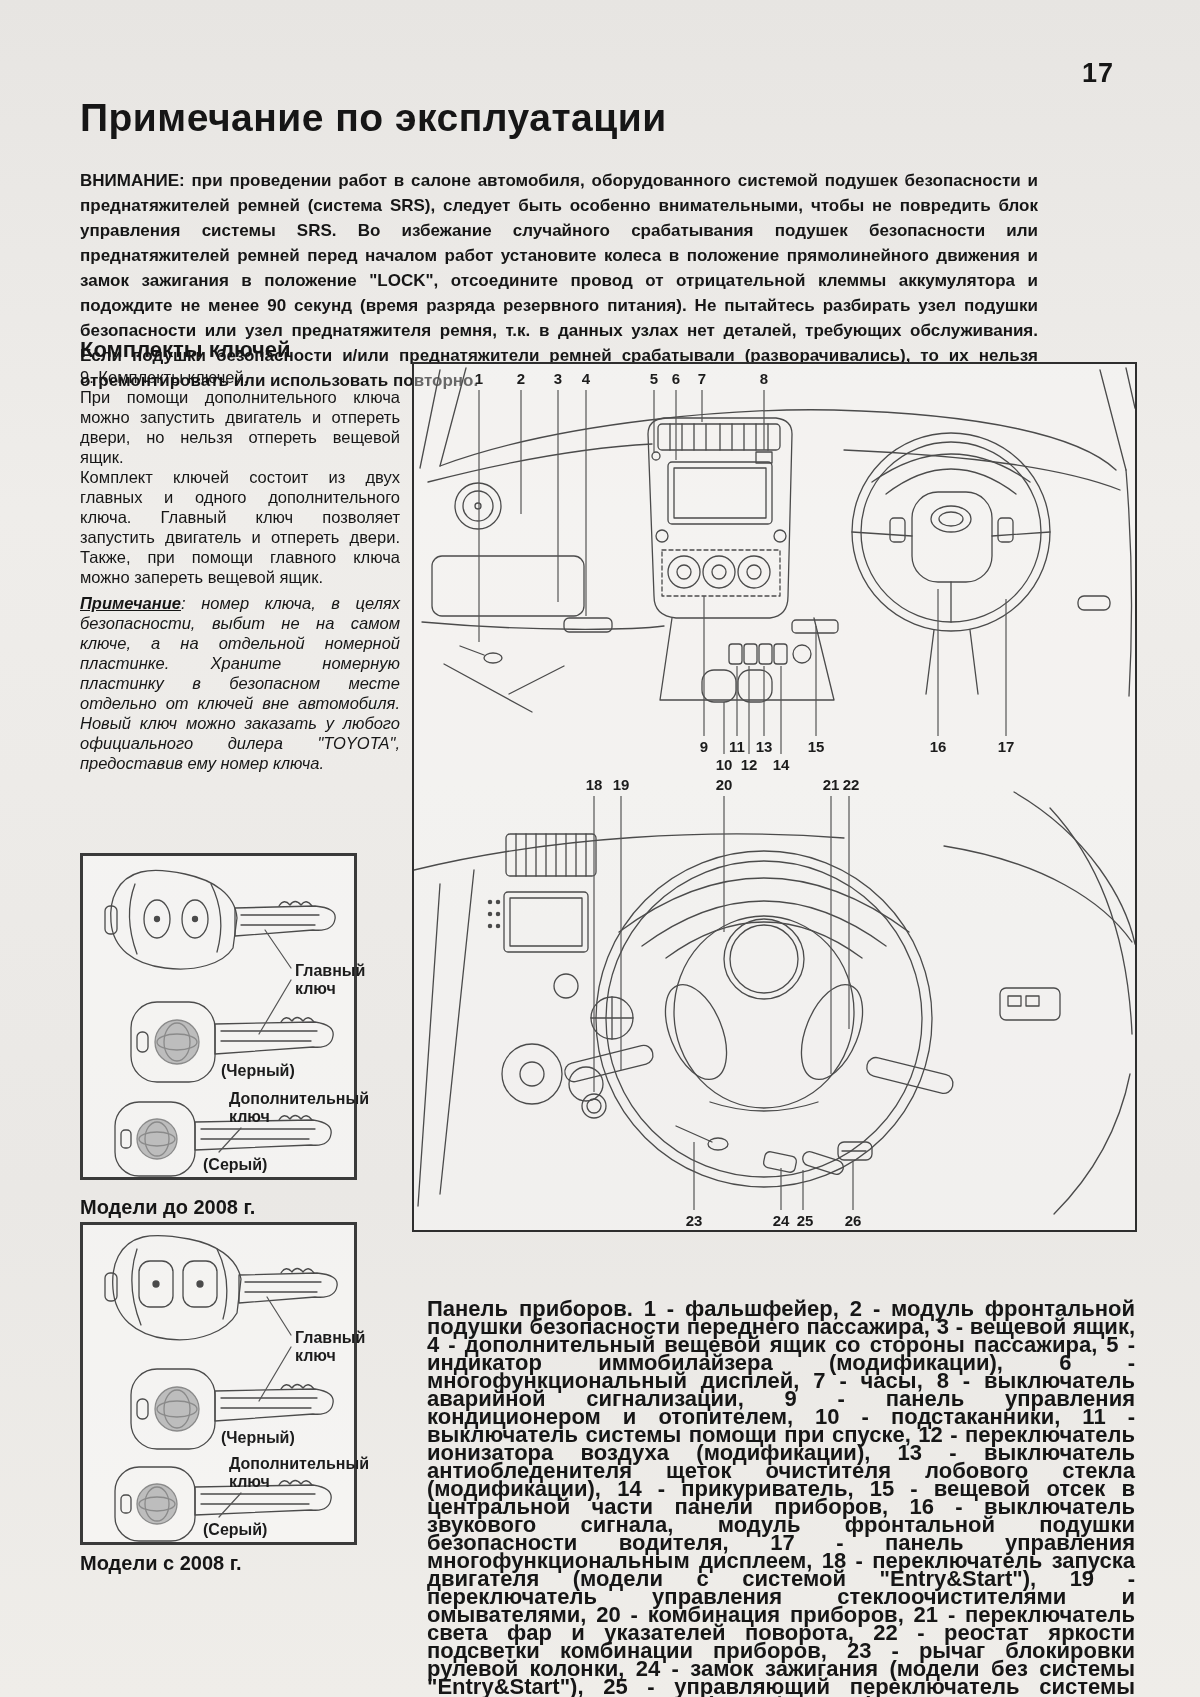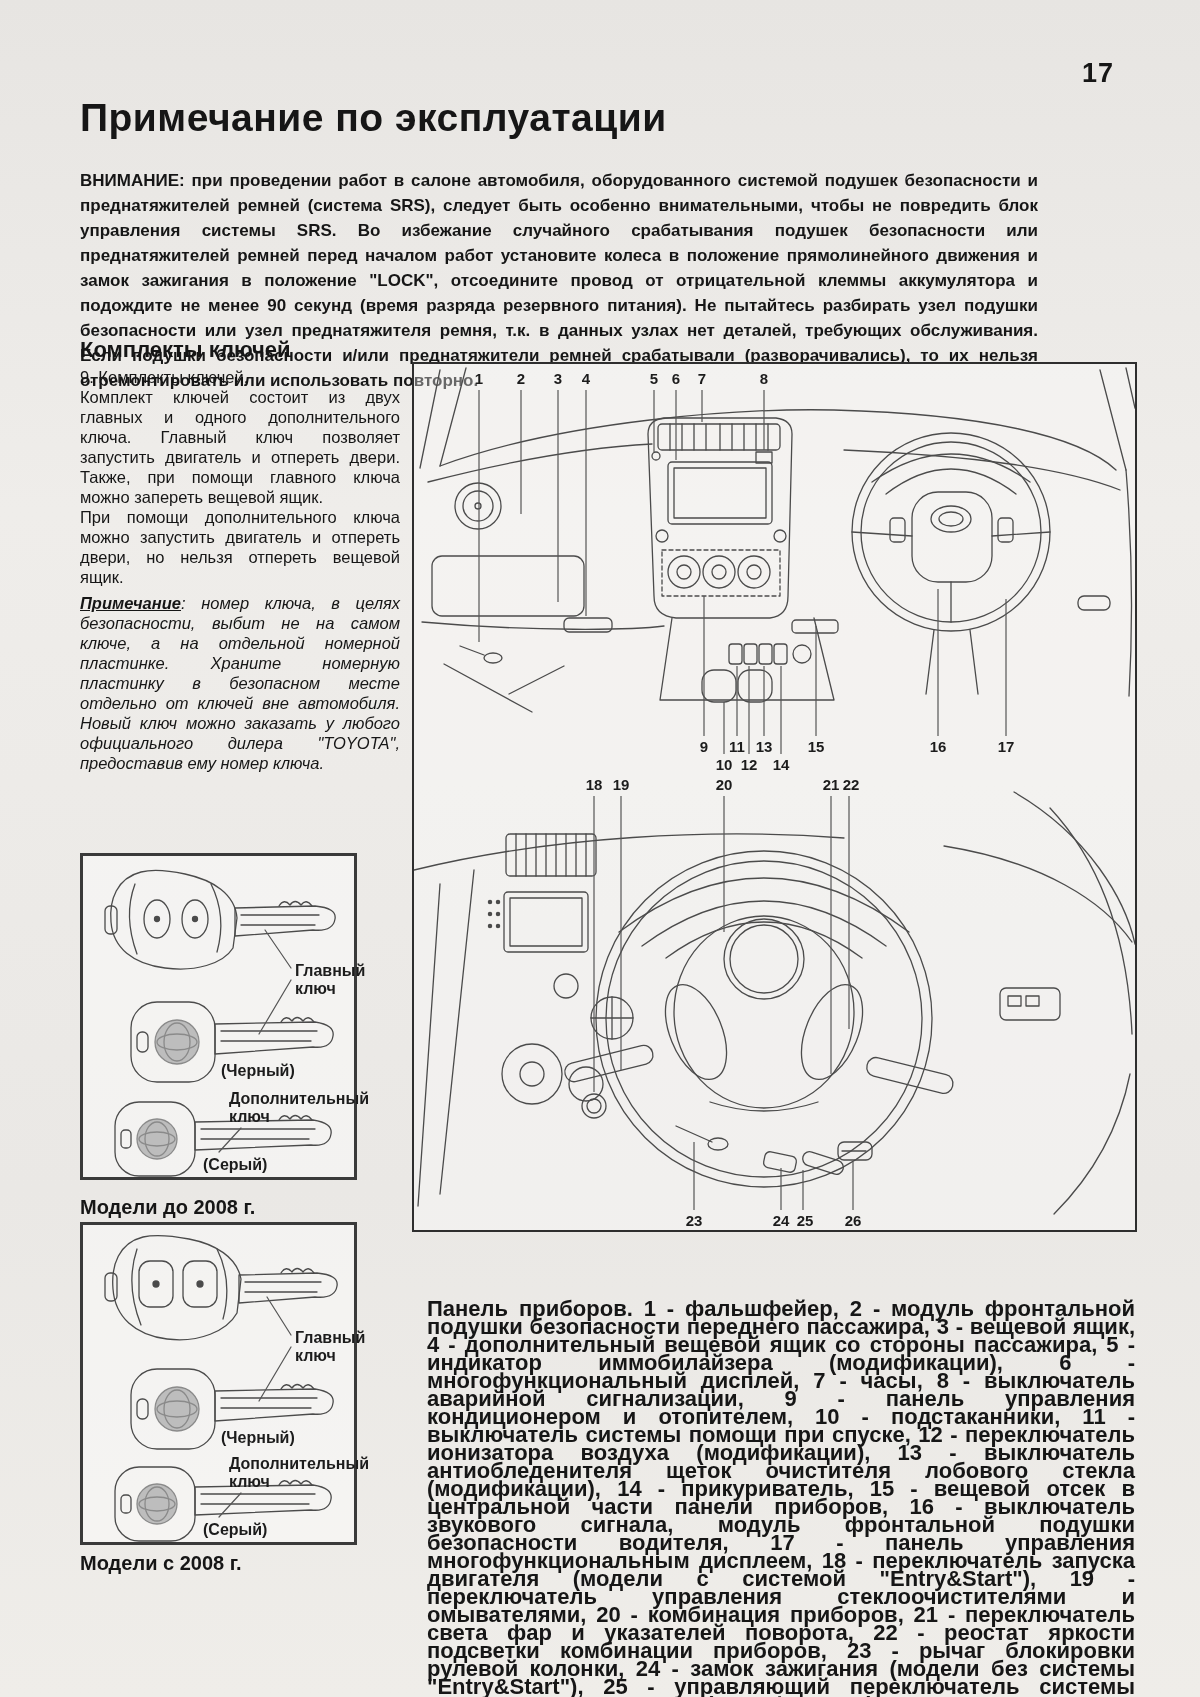--- a/index.html
+++ b/index.html
@@ -58,22 +58,22 @@
 <div class="page">
 
   <div class="page-number">17</div>
   <h1 class="doc-title">Примечание по эксплуатации</h1>
 
   <div class="warning">ВНИМАНИЕ: при проведении работ в салоне автомобиля, оборудованного системой подушек безопасности и преднатяжителей ремней (система SRS), следует быть особенно внимательными, чтобы не повредить блок управления системы SRS. Во избежание случайного срабатывания подушек безопасности или преднатяжителей ремней перед началом работ установите колеса в положение прямолинейного движения и замок зажигания в положение "LOCK", отсоедините провод от отрицательной клеммы аккумулятора и подождите не менее 90 секунд (время разряда резервного питания). Не пытайтесь разбирать узел подушки безопасности или узел преднатяжителя ремня, т.к. в данных узлах нет деталей, требующих обслуживания. Если подушки безопасности и/или преднатяжители ремней срабатывали (разворачивались), то их нельзя отремонтировать или использовать повторно.</div>
 
   <div class="left-col">
     <div class="h-sub">Комплекты ключей</div>
     <p class="nojust">9. Комплекты ключей.</p>
+    <p>При помощи дополнительного ключа можно запустить двигатель и отпереть двери, но нельзя отпереть вещевой ящик.</p>
     <p>Комплект ключей состоит из двух главных и одного дополнительного ключа. Главный ключ позволяет запустить двигатель и отпереть двери. Также, при помощи главного ключа можно запереть вещевой ящик.</p>
-    <p>При помощи дополнительного ключа можно запустить двигатель и отпереть двери, но нельзя отпереть вещевой ящик.</p>
     <div class="gap"></div>
     <p><span class="u-lbl">Примечание</span><span class="note-body">: номер ключа, в целях безопасности, выбит не на самом ключе, а на отдельной номерной пластинке. Храните номерную пластинку в безопасном месте отдельно от ключей вне автомобиля. Новый ключ можно заказать у любого официального дилера "TOYOTA", предоставив ему номер ключа.</span></p>
   </div>
 
   <div class="fig-box f1">
     <svg width="314" height="321" viewBox="0 0 314 321">
       <g class="line-art">
 
         <g>
           <path d="M58,16 C34,22 26,44 28,66 C30,92 50,108 82,112 C112,116 140,108 150,92 L154,62 C152,38 130,24 102,18 C88,15 70,13 58,16 Z"></path>

